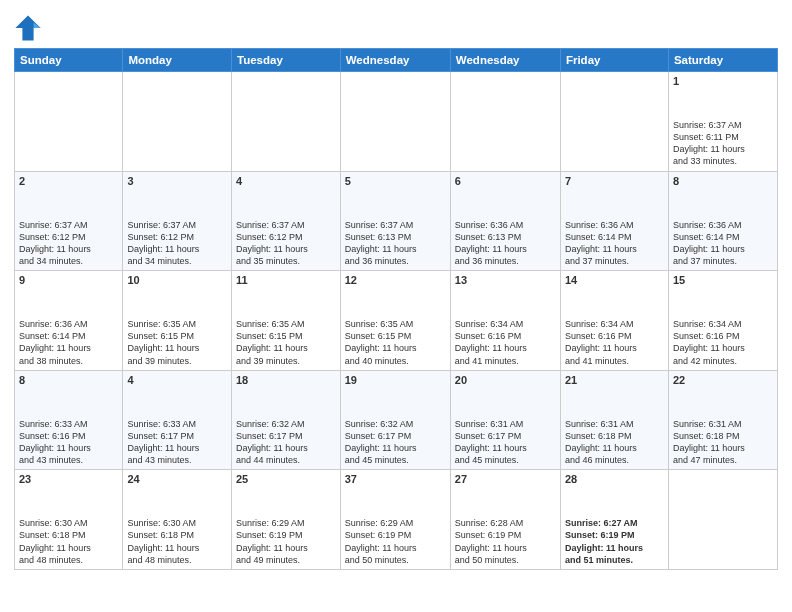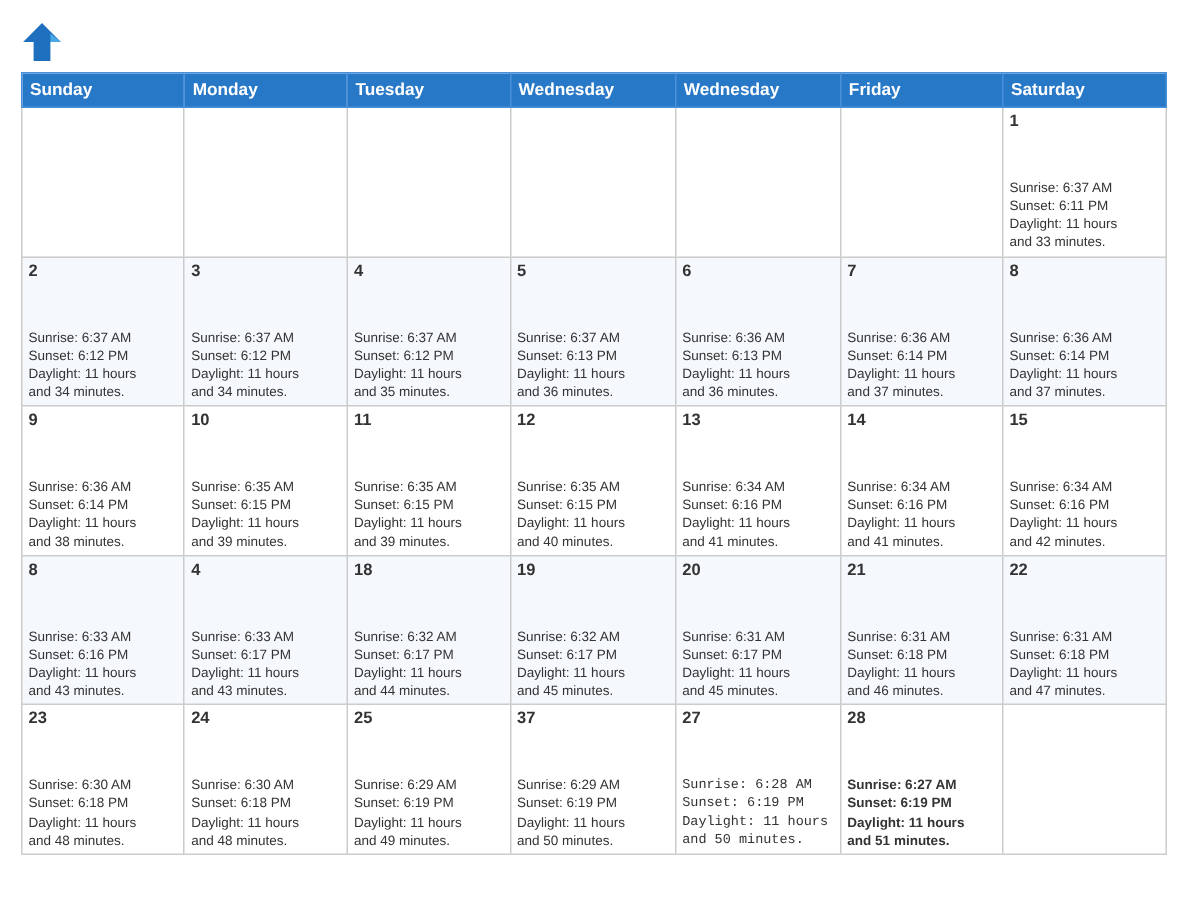--- a/index.html
+++ b/index.html
@@ -333,21 +333,21 @@
           </td>
           <td>
             <div class="day-number">37</div>
             <div class="day-info" style="white-space: pre-line;">Sunrise: 6:29 AM
 Sunset: 6:19 PM
 Daylight: 11 hours
 and 50 minutes.</div>
           </td>
           <td>
             <div class="day-number">27</div>
-            <div class="day-info" style="white-space: pre-line; font-family: Liberation Mono, monospace;">Sunrise: 6:28 AM
+            <div class="day-info" style="white-space: pre-line;">Sunrise: 6:28 AM
 Sunset: 6:19 PM
 Daylight: 11 hours
 and 50 minutes.</div>
           </td>
           <td>
             <div class="day-number">28</div>
             <div class="day-info" style="white-space: pre-line; font-weight: bold;">Sunrise: 6:27 AM
 Sunset: 6:19 PM
 Daylight: 11 hours
 and 51 minutes.</div>

